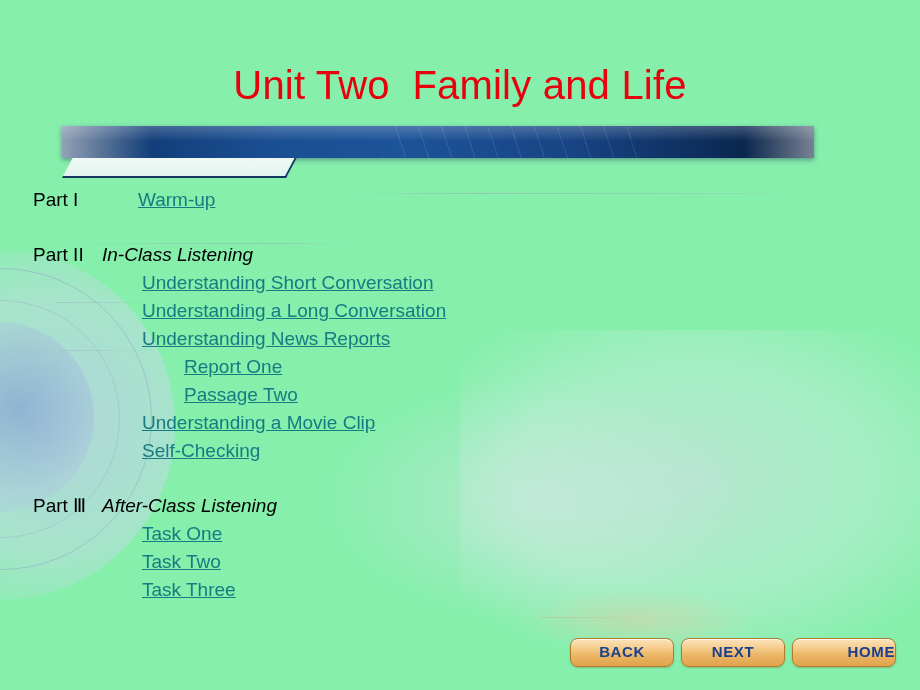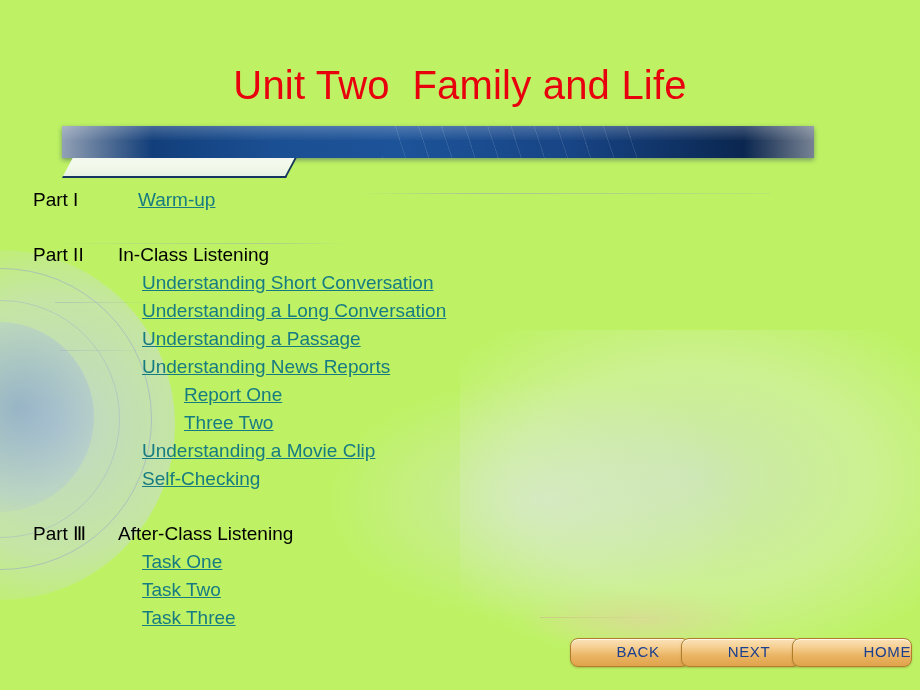--- a/index.html
+++ b/index.html
@@ -10,21 +10,21 @@
     width: 920px;
     height: 690px;
     background: #ffffff;
     font-family: "Liberation Sans", sans-serif;
     overflow: hidden;
   }
   #slide {
     position: relative;
     width: 920px;
     height: 690px;
-    background: #bef264;
+    background: #86efac;
     overflow: hidden;
   }
 
   
   .bg-glow {
     position: absolute;
     pointer-events: none;
   }
   
   .disc-outer {
@@ -185,47 +185,46 @@
     font-size: 19px;
     line-height: 28px;
     color: #177b82;
     text-decoration: underline;
     cursor: pointer;
     margin-left: 24px;
   }
   .ind-1 { left: 114px; }
   .ind-2 { left: 118px; }
   .ind-3 { left: 160px; text-align: right; }
-  .part-ii-text { left: 118px; }
+  .part-ii-text { left: 102px; font-style: italic; }
 
   
   .navbar {
     position: absolute;
     left: 570px;
     top: 638px;
     width: 326px;
     height: 28px;
   }
   .navbtn {
     position: absolute;
     top: 0;
     width: 102px;
     height: 27px;
     border: 1px solid #b07d2a;
     border-radius: 8px;
     background: linear-gradient(to bottom, #fbe3bc 0%, #f6cf92 30%, #eab463 62%, #e0a34b 100%);
     box-shadow: 0 1px 2px rgba(120,90,40,0.35), inset 0 1px 0 rgba(255,255,255,0.7);
     color: #1a3f8f;
     font-size: 15px;
-    font-weight: normal;
+    font-weight: bold;
     letter-spacing: 0.6px;
     text-align: center;
     line-height: 25px;
     cursor: pointer;
-    padding-left: 16px;
   }
   .navbtn.b1 { left: 0px; }
   .navbtn.b2 { left: 111px; text-align: center; }
   .navbtn.b3 { left: 222px; text-align: right; }
 </style>
 </head>
 <body>
 
 <div id="slide">
 
@@ -262,30 +261,27 @@
         <span class="part-label">Part II</span>
         <span class="item-plain part-ii-text">In-Class Listening</span>
       </div>
       <div class="row">
         <span class="item-link ind-2">Understanding Short Conversation</span>
       </div>
       <div class="row">
         <span class="item-link ind-2">Understanding a Long Conversation</span>
       </div>
       <div class="row">
-        <span class="item-link ind-2">Understanding a Passage</span>
-      </div>
-      <div class="row">
         <span class="item-link ind-2">Understanding News Reports</span>
       </div>
       <div class="row">
         <span class="item-link ind-3">Report One</span>
       </div>
       <div class="row">
-        <span class="item-link ind-3">Three Two</span>
+        <span class="item-link ind-3">Passage Two</span>
       </div>
       <div class="row">
         <span class="item-link ind-2">Understanding a Movie Clip</span>
       </div>
       <div class="row">
         <span class="item-link ind-2">Self-Checking</span>
       </div>
       <div class="row gap"></div>
       <div class="row">
         <span class="part-label">Part Ⅲ</span>

